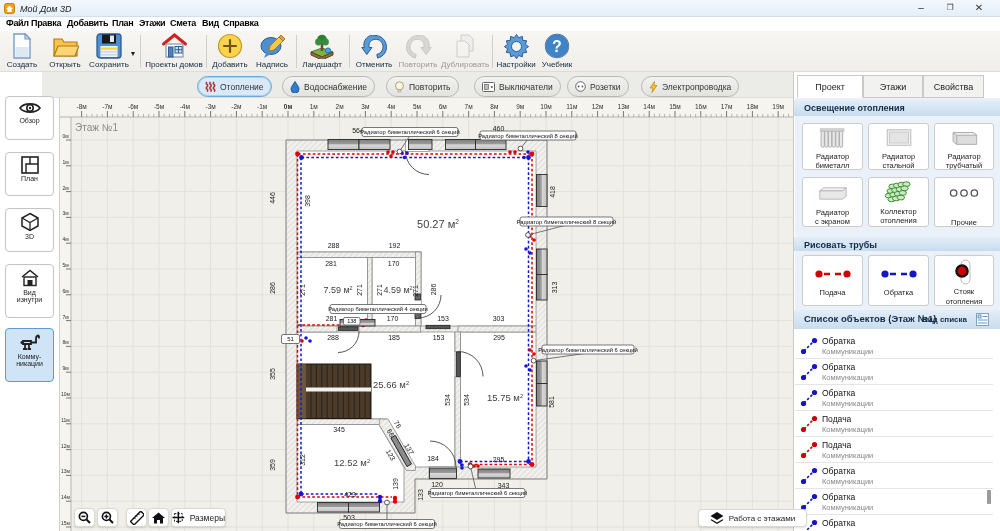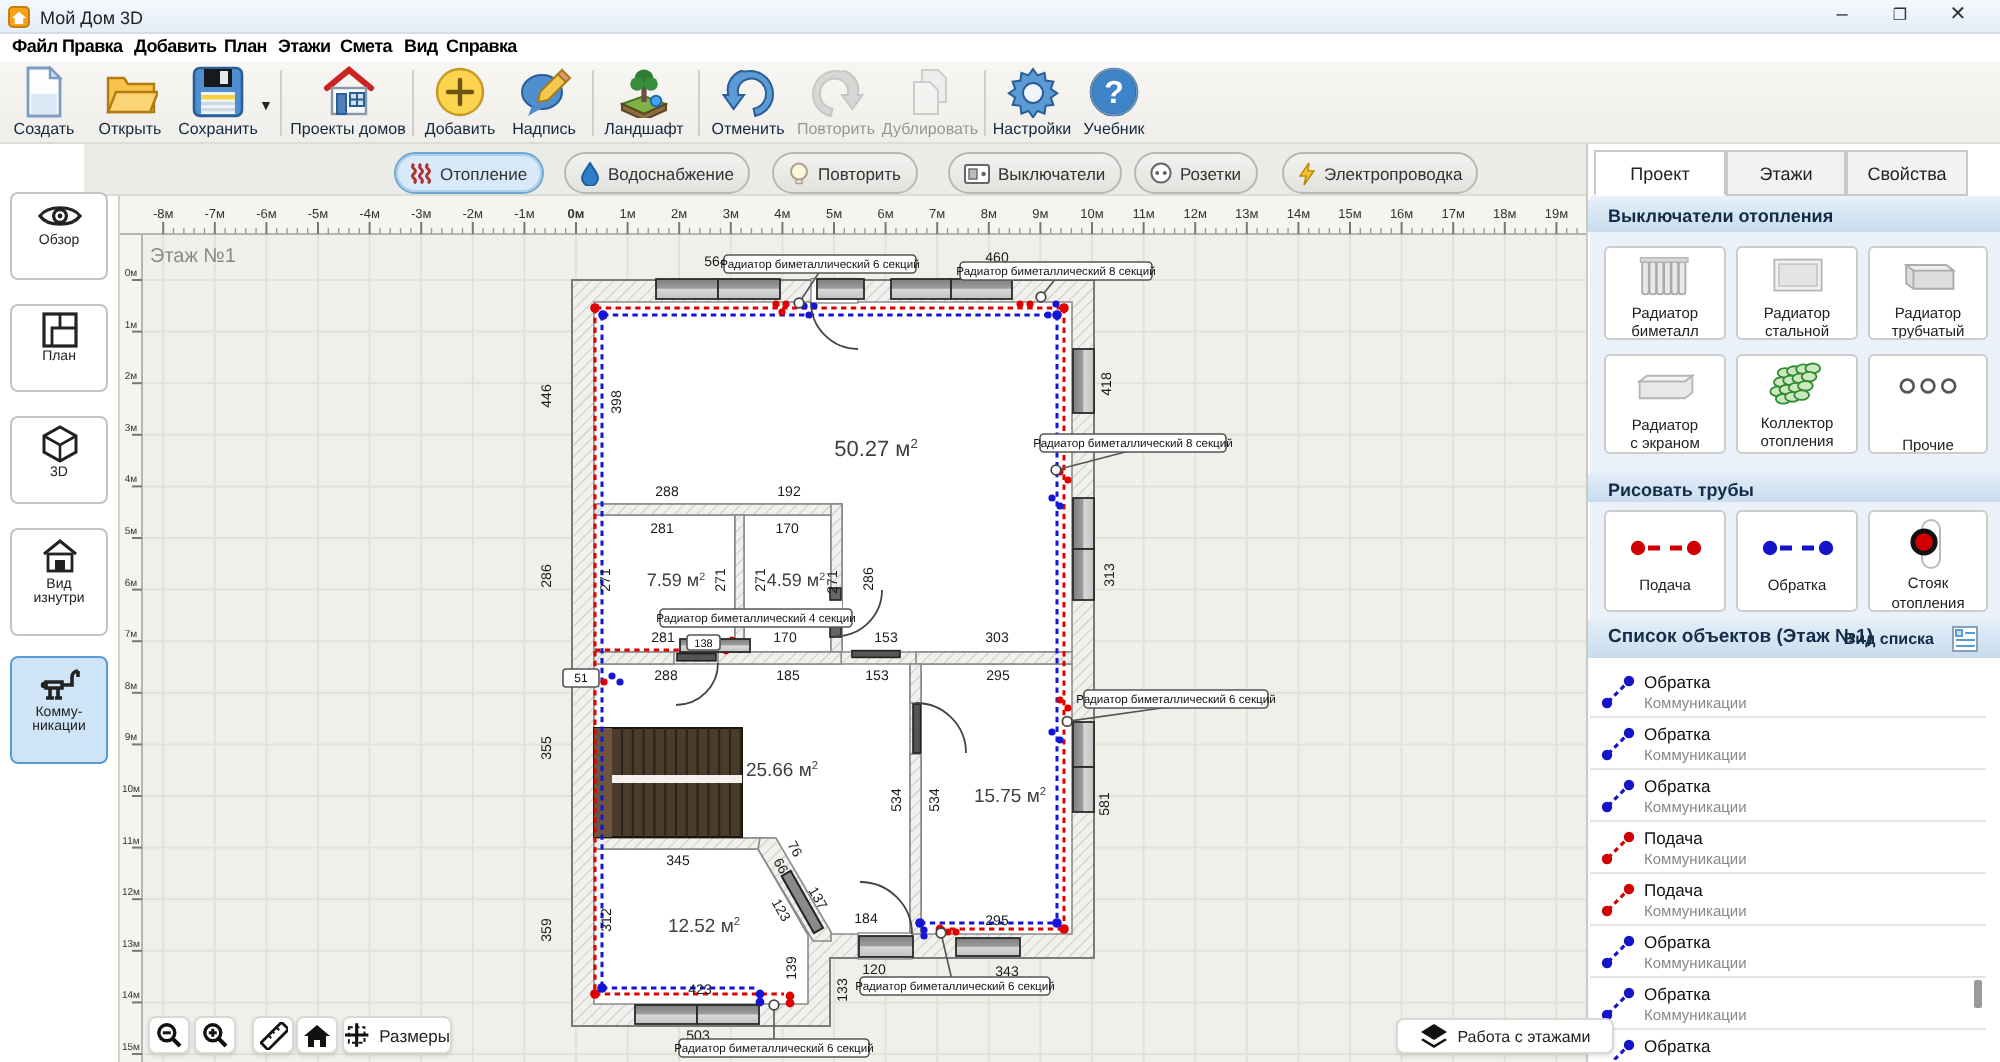--- a/index.html
+++ b/index.html
@@ -1,20 +1,20 @@
 <!DOCTYPE html>
 <html><head><meta charset="utf-8">
 <style>
 *{margin:0;padding:0;box-sizing:border-box;}
 html,body{width:1000px;height:531px;overflow:hidden;font-family:"Liberation Sans",sans-serif;background:#fff;}
 #win{position:relative;width:1000px;height:531px;overflow:hidden;}
 .abs{position:absolute;}
 
 #titlebar{position:absolute;left:0;top:0;width:1000px;height:17px;background:linear-gradient(#f3f8fd,#e4eef8);border-bottom:1px solid #d5dde6;font-size:9px;color:#222;}
-#titlebar .tt{position:absolute;left:20px;top:4px;}
+#titlebar .tt{position:absolute;left:20px;top:4px;font-style:italic;}
 .winbtn{position:absolute;top:0;width:34px;height:16px;text-align:center;font-size:10px;color:#333;line-height:15px;}
 
 #menubar{position:absolute;left:0;top:17px;width:1000px;height:14px;background:#fff;font-size:9px;color:#000;font-weight:bold;}
 #menubar span{position:absolute;top:1px;}
 
 #toolbar{position:absolute;left:0;top:31px;width:1000px;height:41px;background:linear-gradient(#f7f6f3,#efeeea);border-bottom:1px solid #dddcd7;}
 .tbtn{position:absolute;top:2px;text-align:center;font-size:8px;color:#13283e;}
 .tbtn .ic{display:block;margin:0 auto 1px auto;}
 .tsep{position:absolute;top:4px;width:1px;height:33px;background:#d0cfca;}
 .gray{filter:grayscale(1) opacity(.45);}
@@ -690,21 +690,21 @@
         <path d="M4 17 h4 M8.5 17 h3.5" stroke="#222" stroke-width="1.8"></path>
         <circle cx="3" cy="10.5" r="1.6" fill="#222"></circle>
       </svg>
   Комму-<br>никации</div>
 
 <div id="rpanel">
  <div id="pbody"></div>
  <div class="ptab sel" style="left:3px;width:66px">Проект</div>
  <div class="ptab" style="left:69px;width:60px">Этажи</div>
  <div class="ptab" style="left:129px;width:61px">Свойства</div>
- <div class="phead" style="top:28px;height:16px">Выключатели отопления</div>
+ <div class="phead" style="top:28px;height:16px">Освещение отопления</div>
 
  <div class="card" style="left:8px;top:51px;width:61px;height:47px">
    <svg style="margin-top:3px" width="28" height="22" viewBox="0 0 30 24">
           <g stroke="#aaa" fill="#e8e8e8">
             <rect x="2" y="4" width="3.6" height="18" rx="1.6"></rect>
             <rect x="6" y="4" width="3.6" height="18" rx="1.6"></rect>
             <rect x="10" y="4" width="3.6" height="18" rx="1.6"></rect>
             <rect x="14" y="4" width="3.6" height="18" rx="1.6"></rect>
             <rect x="18" y="4" width="3.6" height="18" rx="1.6"></rect>
             <rect x="22" y="4" width="3.6" height="18" rx="1.6"></rect>

